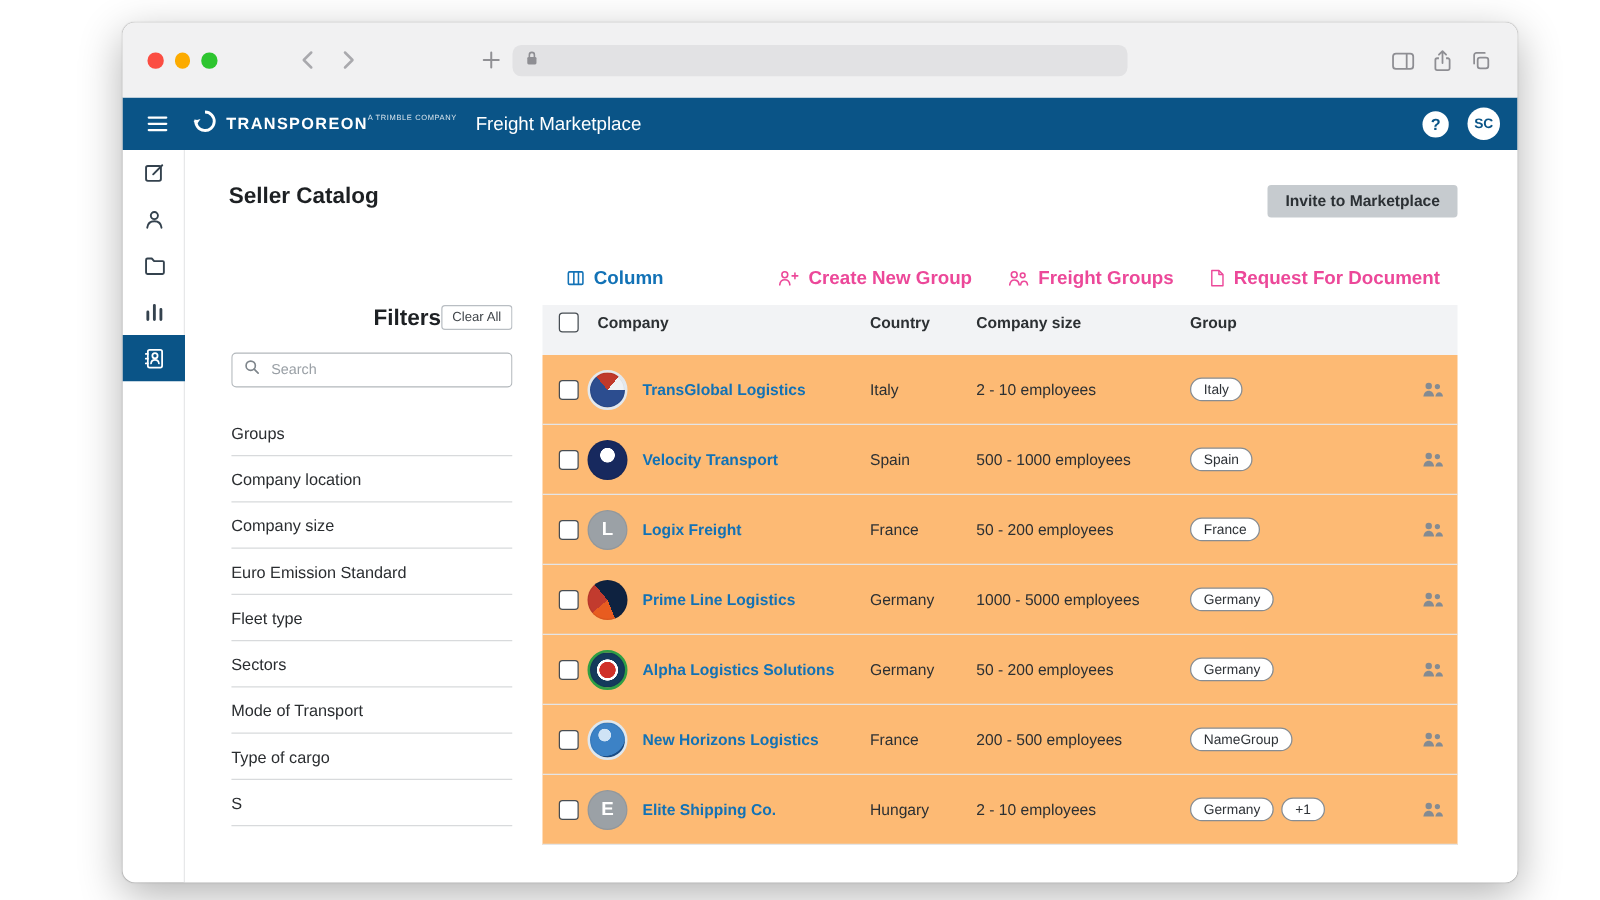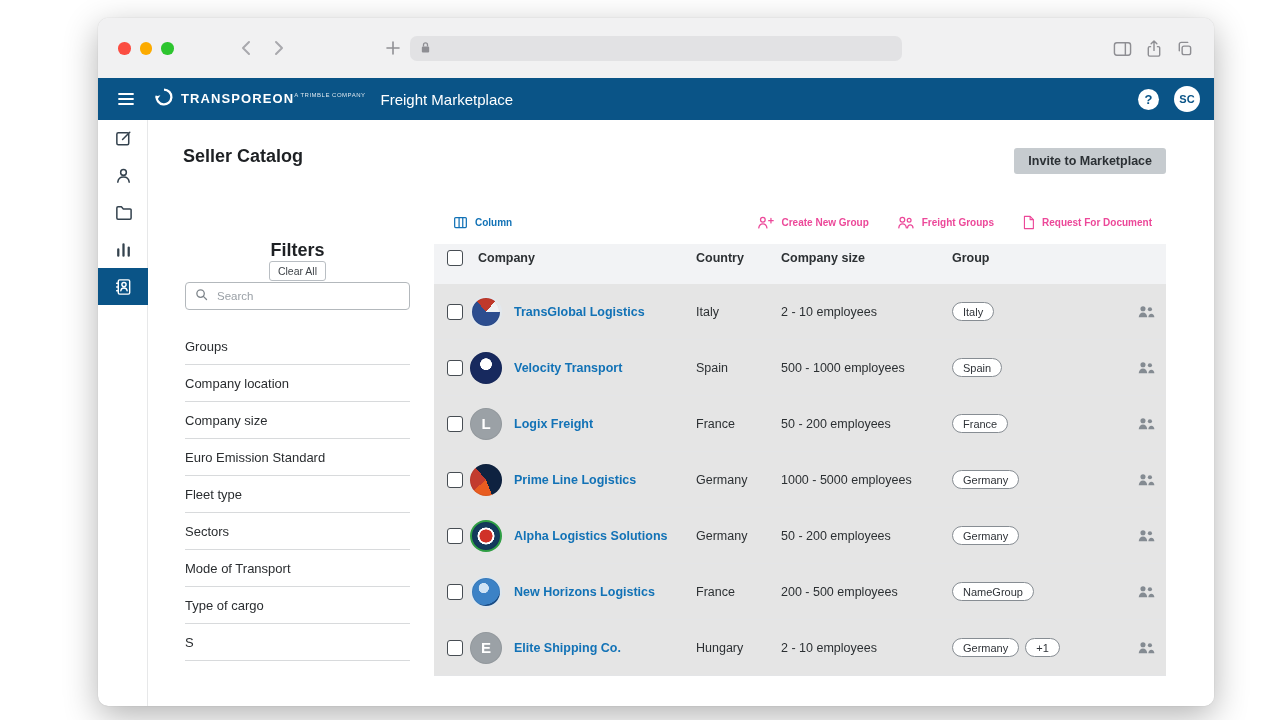--- a/index.html
+++ b/index.html
@@ -48,45 +48,45 @@
   .side-item.active svg{stroke:#fff;}
 
   .content{flex:1;position:relative;overflow:hidden;background:#fff;}
   .page-title{position:absolute;left:35px;top:26px;font-size:18px;font-weight:700;color:#1d2023;}
   .invite-btn{position:absolute;right:48px;top:28px;height:26px;padding:0 14px;
     background:#c6cbcf;border:none;border-radius:3px;font-size:12.5px;font-weight:600;
     color:#2b3034;font-family:inherit;cursor:pointer;}
 
   
   .filters{position:absolute;left:37px;top:120px;width:225px;height:440px;overflow:hidden;}
-  .filters-head{display:flex;justify-content:space-between;align-items:center;height:28px;flex-direction:column;}
+  .filters-head{display:flex;justify-content:flex-end;align-items:center;height:28px;}
   .filters-title{font-size:18px;font-weight:700;color:#1e2124;}
   .clear-all{font-size:10.5px;color:#3f4449;background:#fff;border:1px solid #b9bec3;
     border-radius:3px;padding:3px 8px;font-family:inherit;cursor:pointer;}
   .search-box{margin-top:14px;height:28px;border:1px solid #b3b8bc;border-radius:4px;
     display:flex;align-items:center;padding:12px 9px;gap:7px;background:#fff;}
   .search-box input{border:none;outline:none;background:transparent;width:100%;
     font-size:11.5px;color:#2a2d30;font-family:inherit;}
   .search-box input::placeholder{color:#9aa0a6;}
   .filter-list{margin-top:18px;}
   .filter-item{height:37px;display:flex;align-items:center;border-bottom:1px solid #d8dadc;
     font-size:13px;color:#2a2d30;cursor:pointer;}
 
   
   .catalog{position:absolute;left:286px;top:90px;width:732px;}
   .toolbar{display:flex;align-items:center;justify-content:space-between;height:24px;padding-left:19px;}
-  .tb-item{display:flex;align-items:center;gap:7px;font-size:10px;font-weight:600;cursor:pointer;}
+  .tb-item{display:flex;align-items:center;gap:7px;font-size:15px;font-weight:600;cursor:pointer;}
   .tb-active{color:#1272b6;}
   .tb-disabled{color:#ec4899;}
   .tb-right{display:flex;align-items:center;gap:28px;padding-right:14px;}
 
   .grid-row{display:grid;grid-template-columns:36px 44px 182px 85px 171px 1fr 40px;align-items:center;}
   .table-header{height:40px;background:#f2f3f5;margin-top:10px;font-size:12.5px;font-weight:700;color:#2c3033;}
   .th-company{grid-column:2 / span 2;padding-left:8px;}
-  .table-row{height:56px;border-bottom:1px solid #e4e5e7;font-size:12.5px;color:#2c3033;background:#e5e5e5;}
+  .table-row{height:56px;border-bottom:1px solid #e4e5e7;font-size:12.5px;color:#2c3033;background:#fdba74;}
   .cbx-cell{padding-left:13px;display:flex;align-items:center;}
   .cbx{width:16px;height:16px;border:1.6px solid #474d53;border-radius:3px;background:#fff;cursor:pointer;}
 
   .avatar{width:32px;height:32px;border-radius:50%;display:flex;align-items:center;justify-content:center;
     box-shadow:0 0 0 1px rgba(0,0,0,.06) inset;}
   .avatar.letter{background:#9ba1a6;color:#fff;font-weight:700;font-size:15px;}
   .logo-transglobal{background:conic-gradient(from 200deg,#2c4d8f 0 120deg,#c0392b 120deg 200deg,#eef1f4 200deg 250deg,#2c4d8f 250deg 360deg);border:2px solid #e3e8ed;}
   .logo-velocity{background:radial-gradient(circle at 50% 38%,#ffffff 0 22%,#17295e 24%);}
   .logo-primeline{background:conic-gradient(from 320deg,#0e2240 0 55%,#e85c20 55% 75%,#c23b2e 75% 100%);}
   .logo-alpha{background:radial-gradient(circle,#d03128 0 32%,#ffffff 34% 42%,#143a5c 44% 100%);border:2px solid #2f9e44;}

